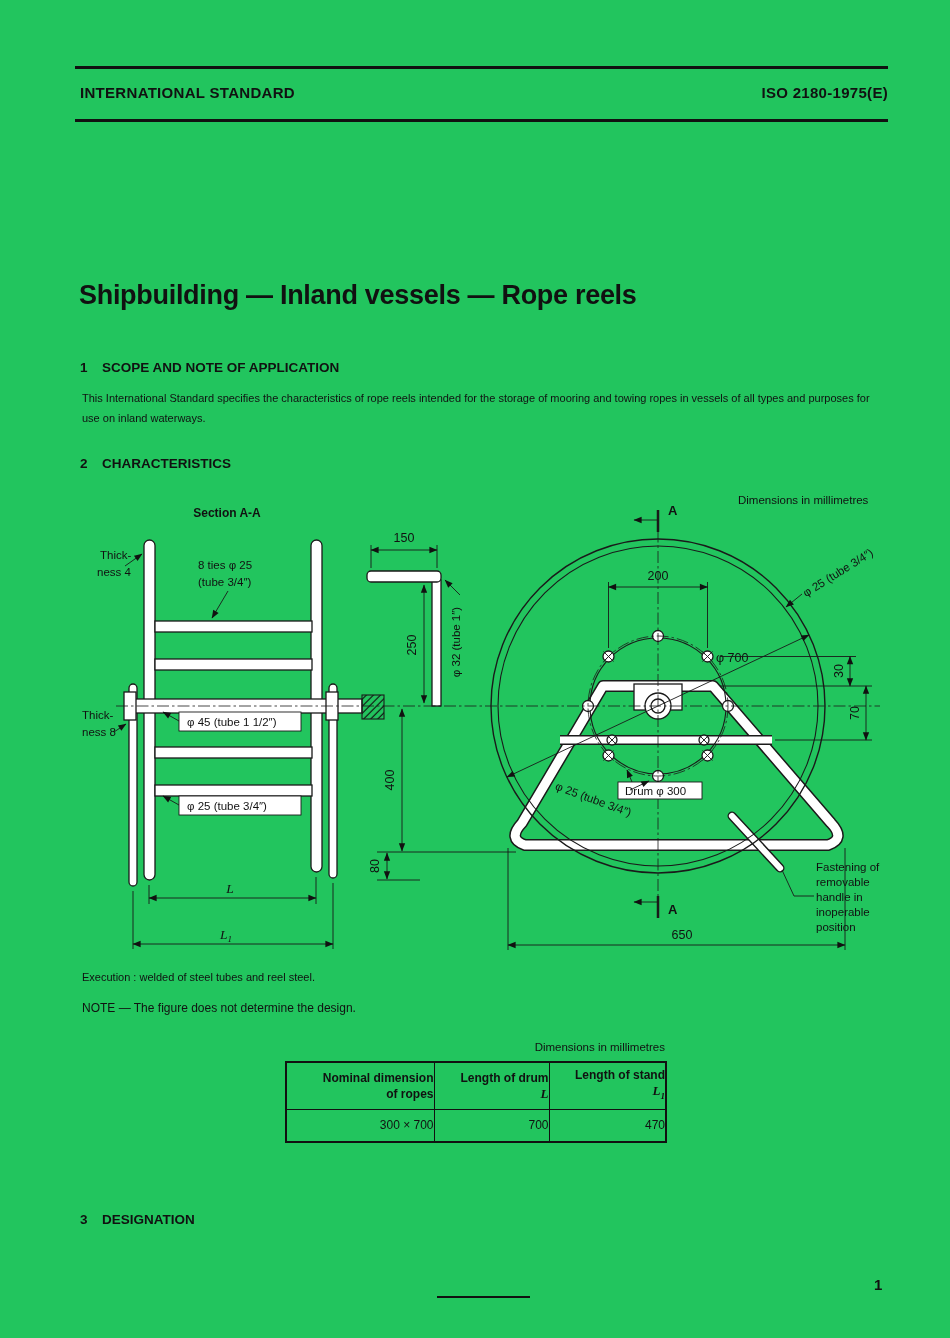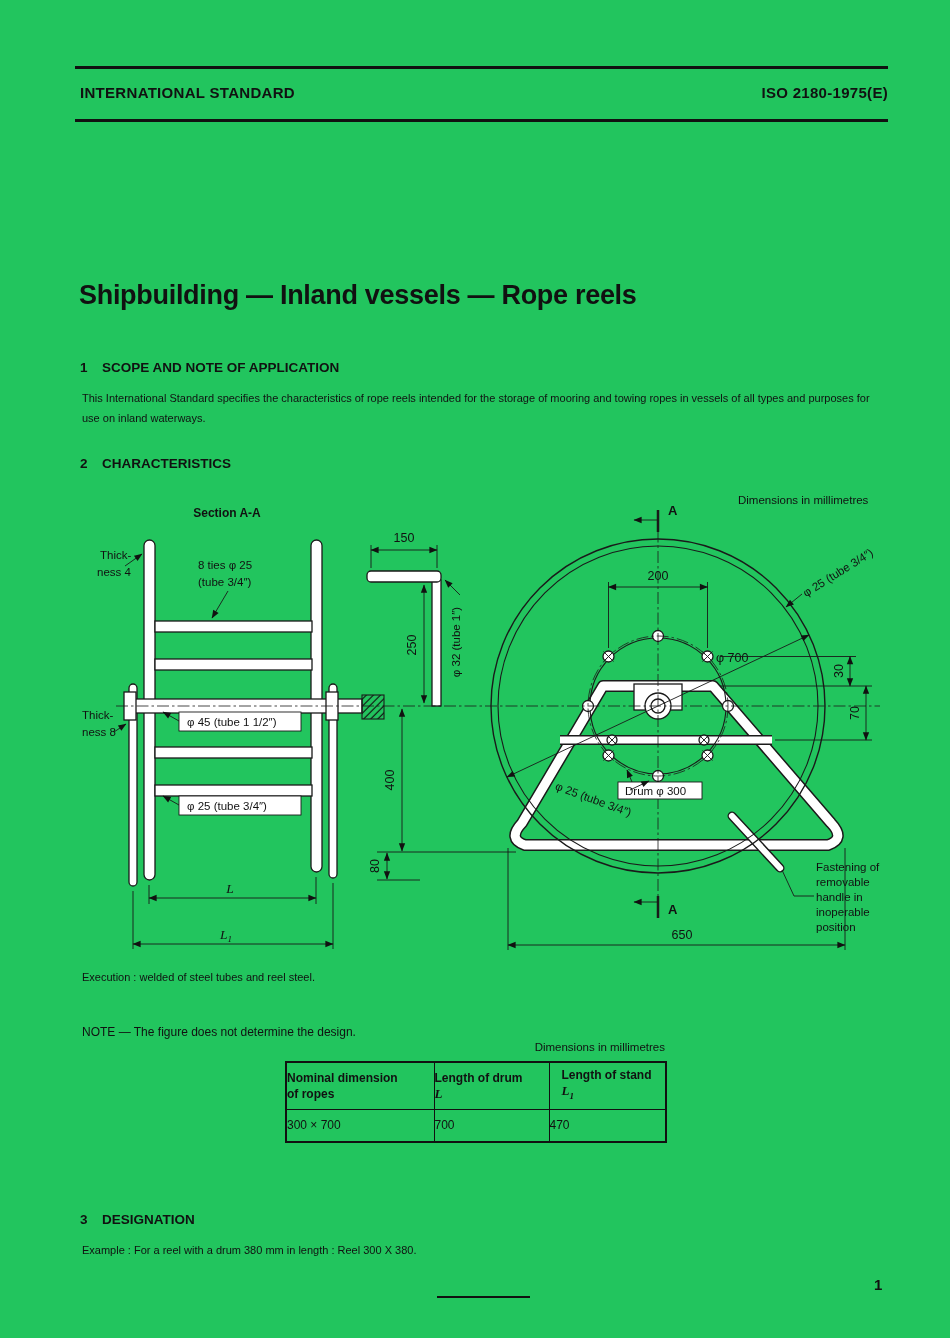--- a/index.html
+++ b/index.html
@@ -6,25 +6,25 @@
   html,body { background:#ffffff; }
   body { font-family:"Liberation Sans",sans-serif; color:#111; }
   .page { position:relative; width:950px; height:1338px; background:#22c55e; overflow:hidden; }
   .abs { position:absolute; }
   .rule { position:absolute; background:#111; }
   .hdr { font-size:15px; font-weight:700; letter-spacing:.3px; }
   .title { font-size:27px; font-weight:700; letter-spacing:-.3px; }
   .h2 { font-size:13.5px; font-weight:700; }
   .h2 .num { display:inline-block; width:22px; }
   .body-text { font-size:11px; line-height:20px; }
-  .note-text { font-size:12px;margin-top:24px; }
+  .note-text { font-size:12px; }
   .tbl-note { font-size:11.5px; text-align:right; }
   .pageno { font-size:15px; font-weight:700; }
   .dim-table { position:absolute; border-collapse:collapse; table-layout:fixed; }
-  .dim-table th, .dim-table td { border:1px solid #111; text-align:left; vertical-align:middle; font-size:12px; }
+  .dim-table th, .dim-table td { border:1px solid #111; text-align:right; vertical-align:middle; font-size:12px; }
   .dim-table { border:2px solid #111; }
   .dim-table th { font-weight:700; height:47px; line-height:16px; border-bottom:1.5px solid #111; }
   .dim-table td { height:33px; }
   .dim-table .c1 { width:148px; } .dim-table .c2 { width:115px;margin-left:40px; } .dim-table .c3 { width:117px;padding-left:12px; }
   .ital { font-style:italic; font-family:"Liberation Serif",serif; font-size:13px; }
   .ital sub { font-size:9px; }
   
   svg text { font-family:"Liberation Sans",sans-serif; fill:#111; }
   svg .t  { font-size:11.5px; }
   svg .tb { font-size:12px; font-weight:700; }
@@ -306,18 +306,17 @@
       <tr>
         <td>300 × 700</td>
         <td>700</td>
         <td>470</td>
       </tr>
     </tbody>
   </table>
 
   <div class="abs h2" style="left:80px;top:1212px"><span class="num">3</span><span>DESIGNATION</span></div>
 
-  <p class="abs body-text" style="left:82px;top:1240px">Example : For a reel with a drum 380 mm in length : Reel 300 X 380.</p>
 
   <div class="rule" style="left:437px;top:1296px;width:93px;height:2px"></div>
   <div class="abs pageno" style="left:874px;top:1276px">1</div>
 
 </div>
 
 </body></html>

